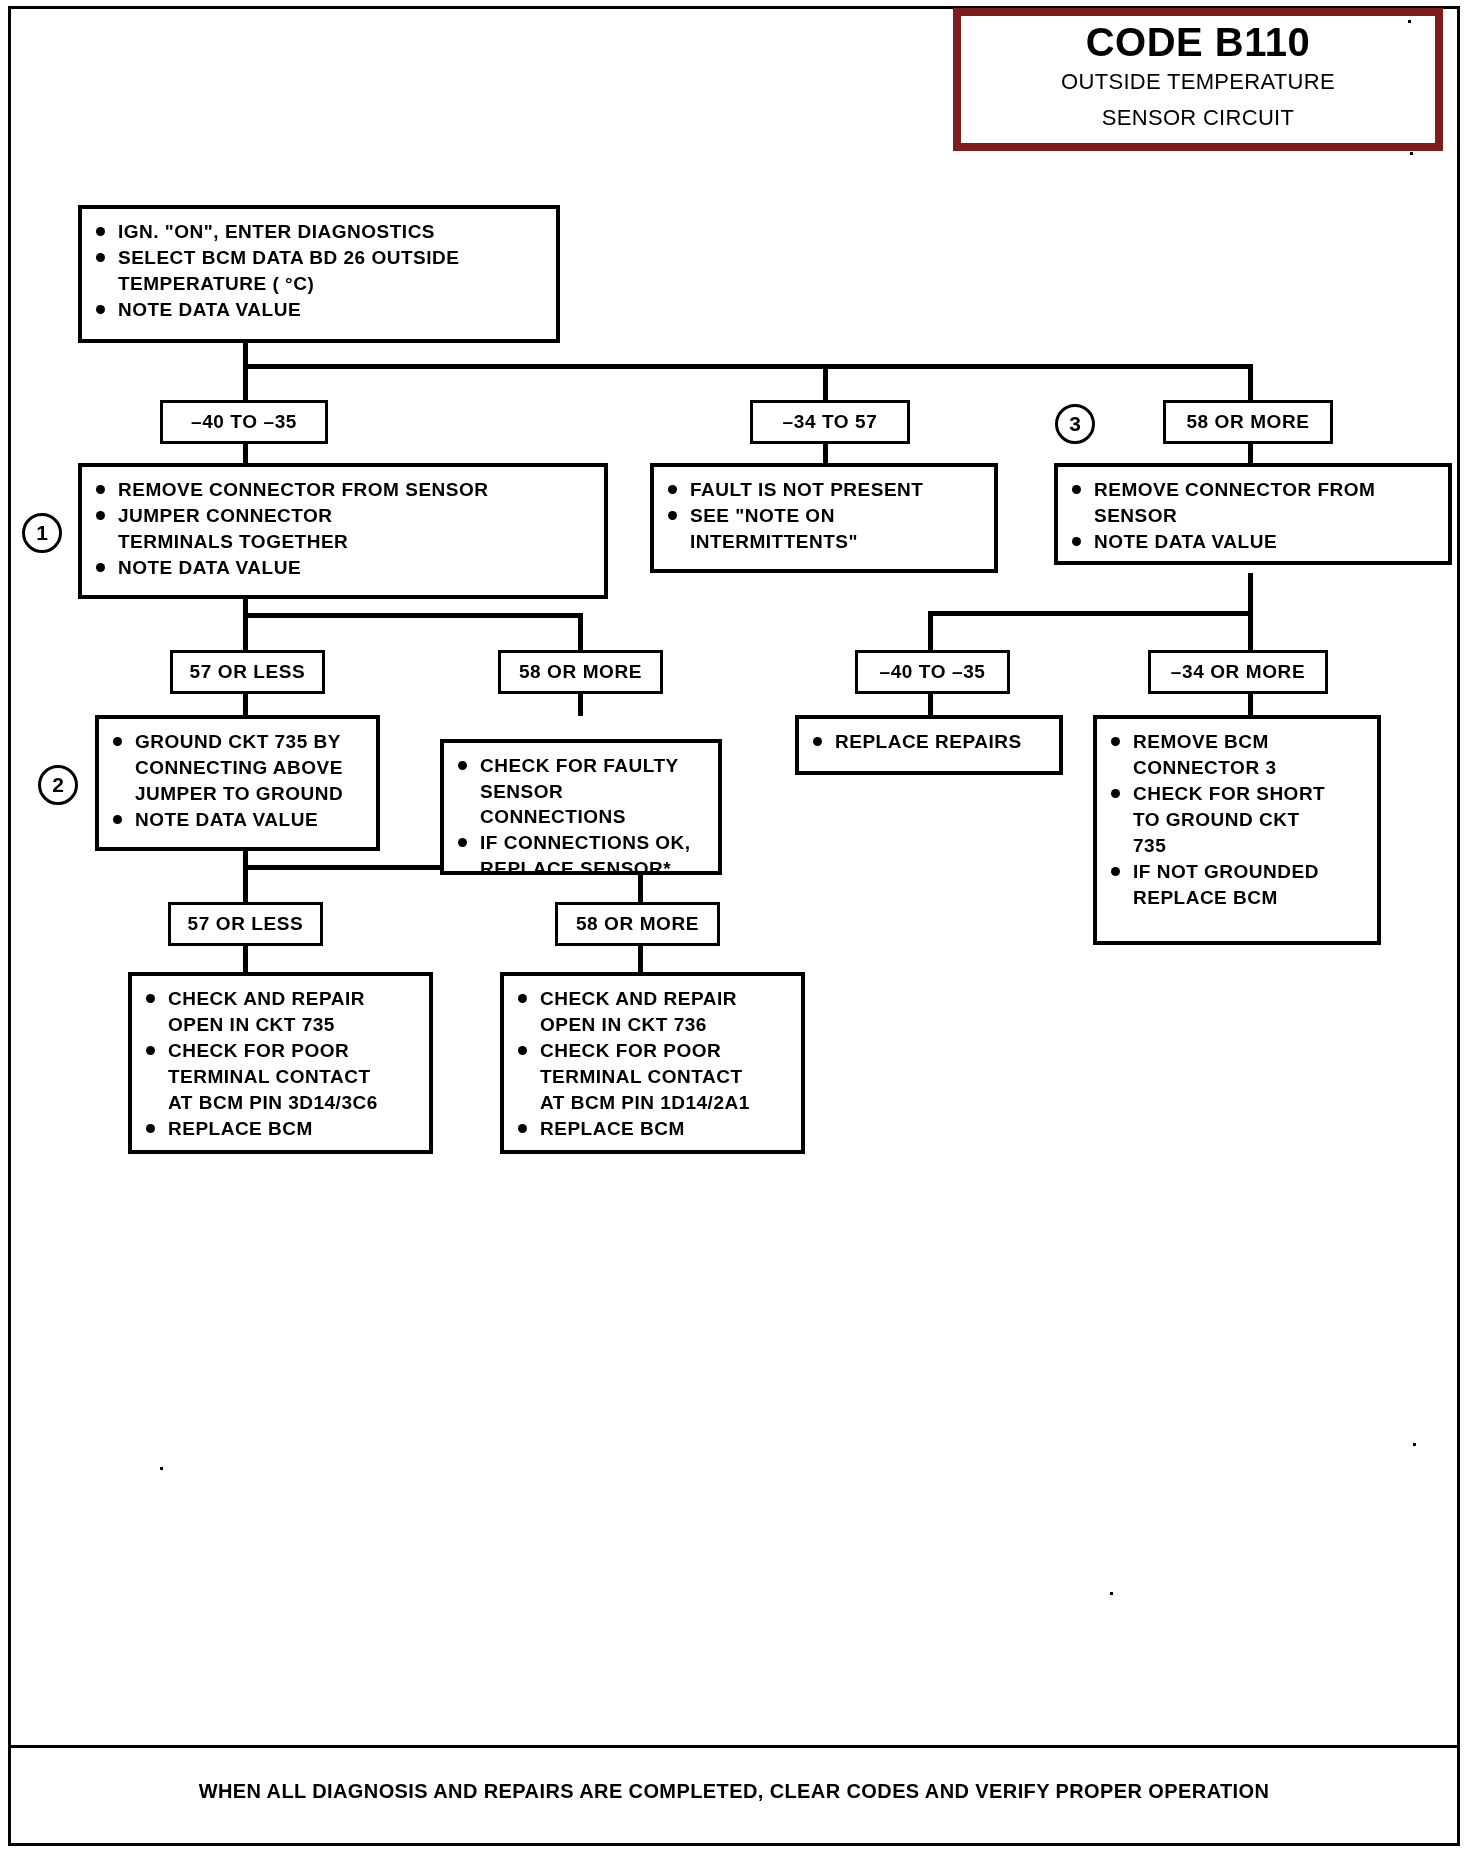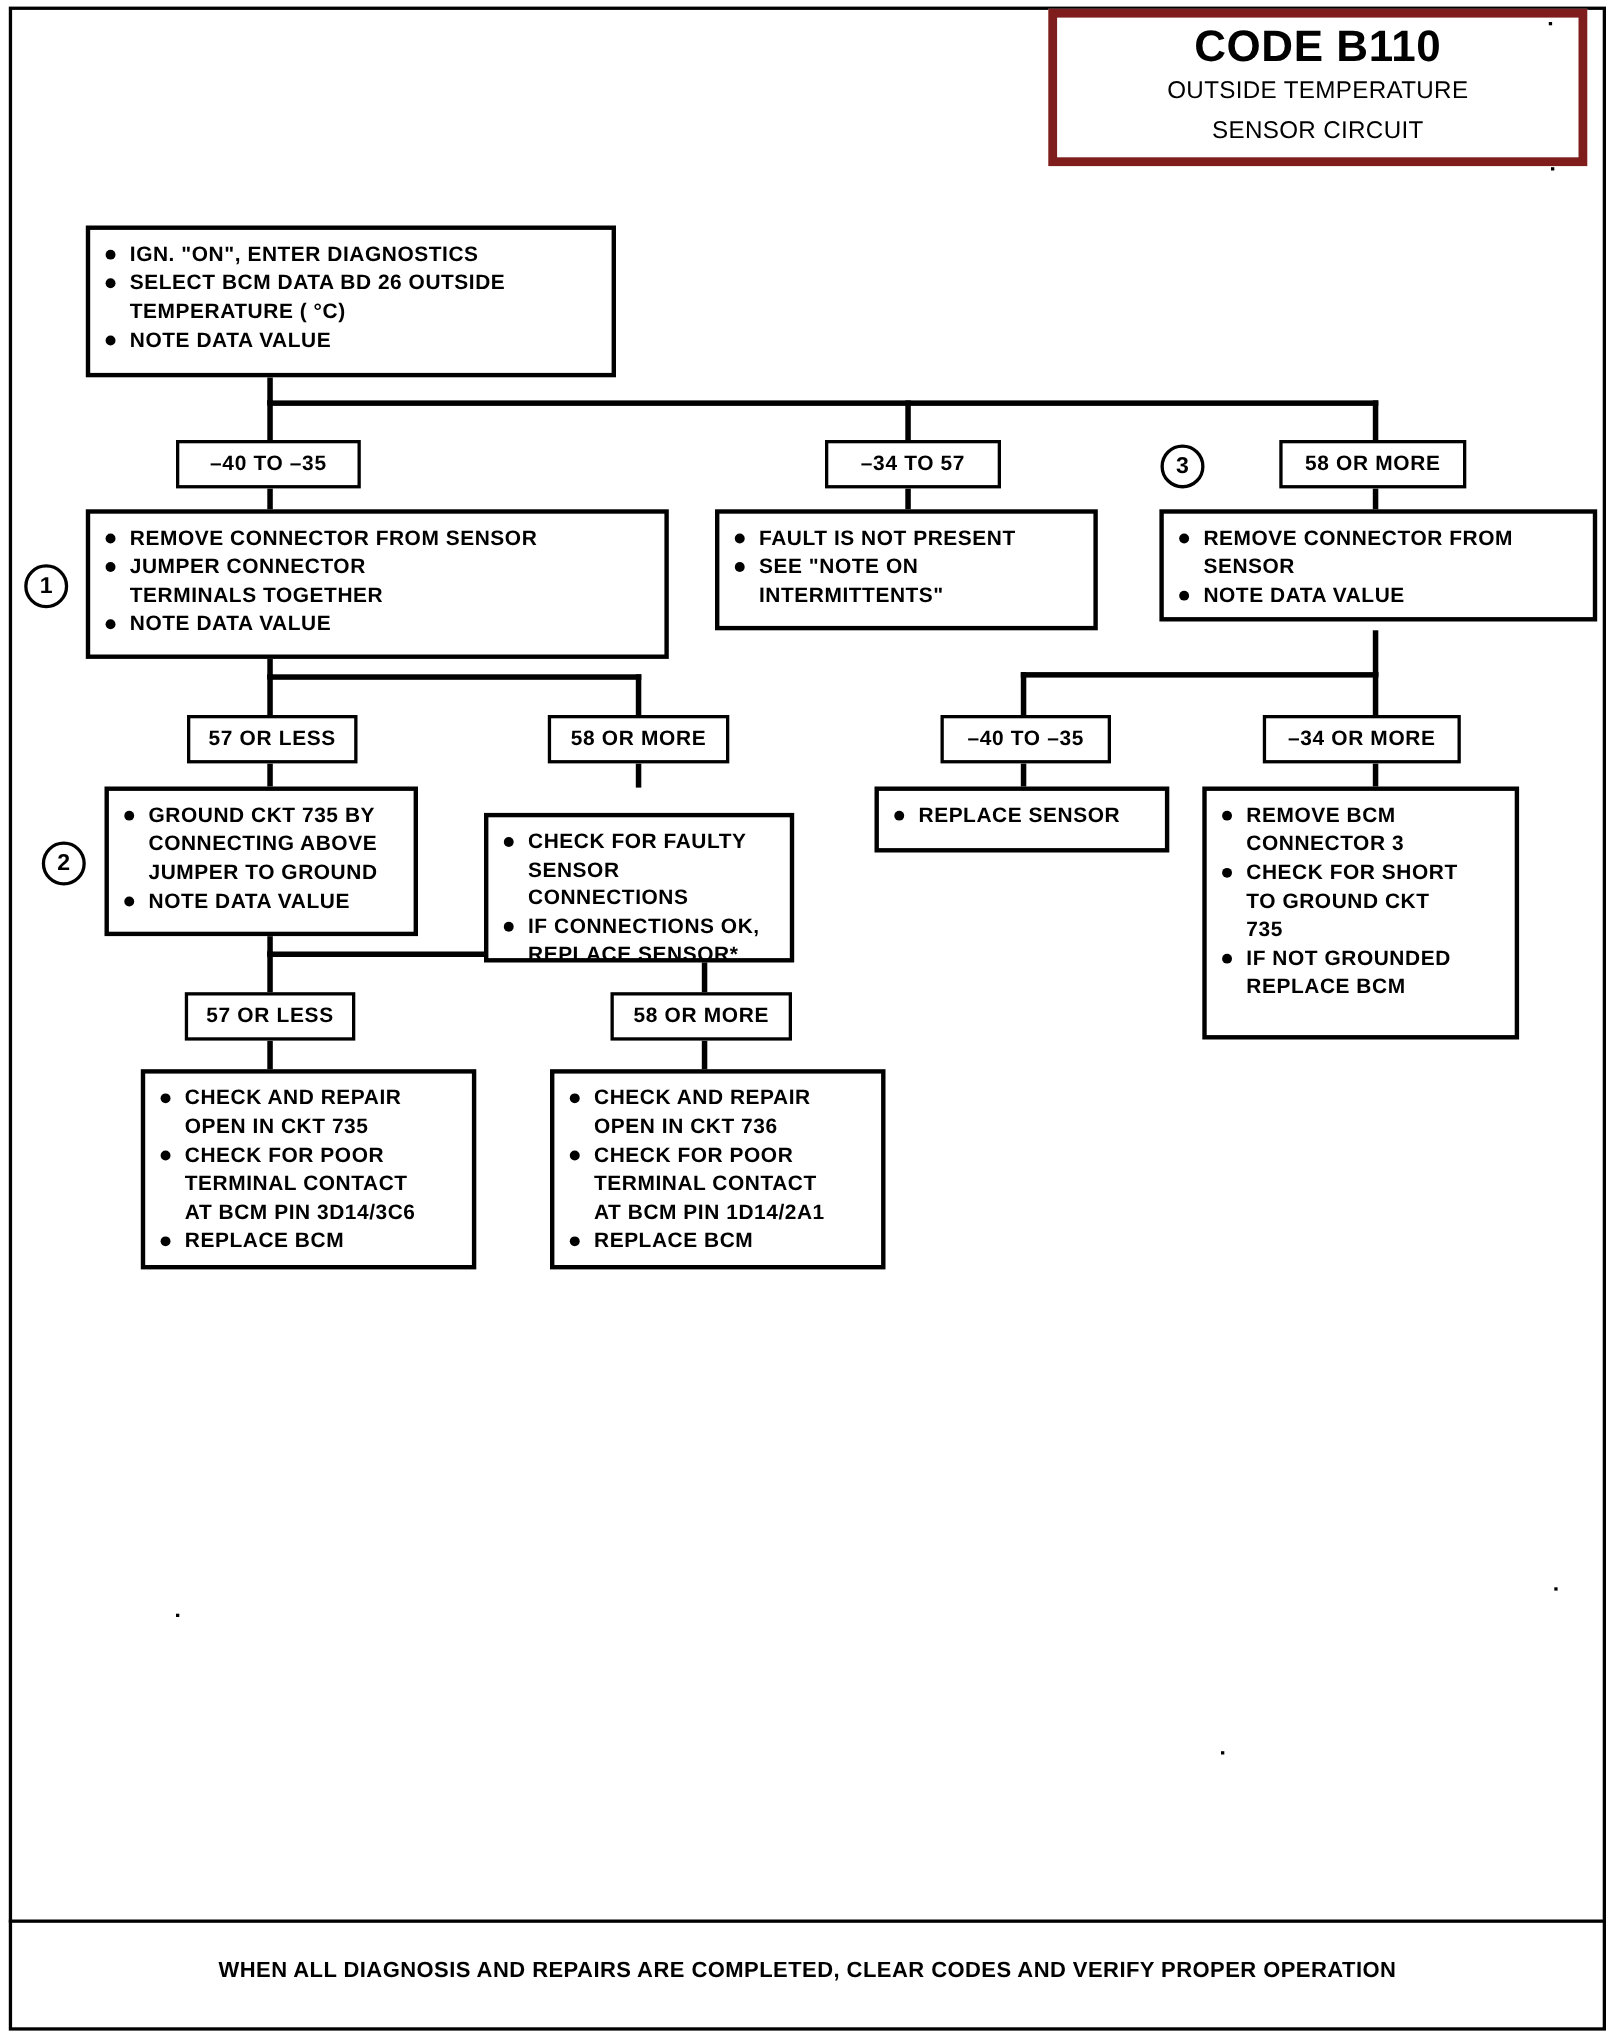--- a/index.html
+++ b/index.html
@@ -281,21 +281,21 @@
         
         <span>REPLACE SENSOR*</span>
       </li>
     </ul>
   </div>
 
   <div class="box thick action-box" style="left:795px;top:715px;width:268px;height:60px;">
     <ul>
       <li>
         <span class="bullet"></span>
-        <span>REPLACE SENSOR</span>
+        <span>REPLACE REPAIRS</span>
       </li>
     </ul>
   </div>
 
   <div class="box thick action-box" style="left:1093px;top:715px;width:288px;height:230px;">
     <ul>
       <li>
         <span class="bullet"></span>
         <span>REMOVE BCM</span>
       </li>

